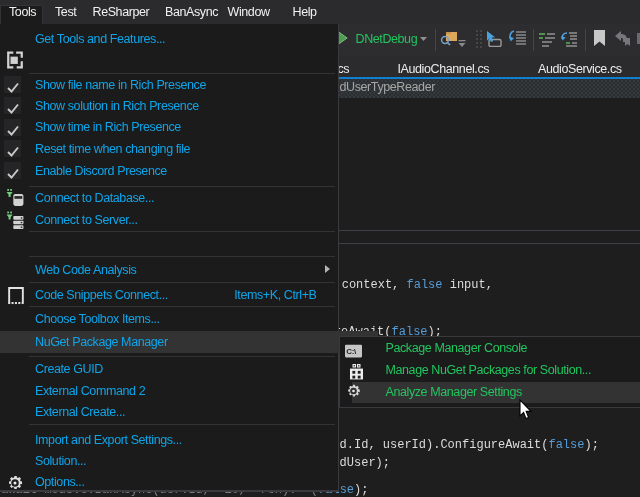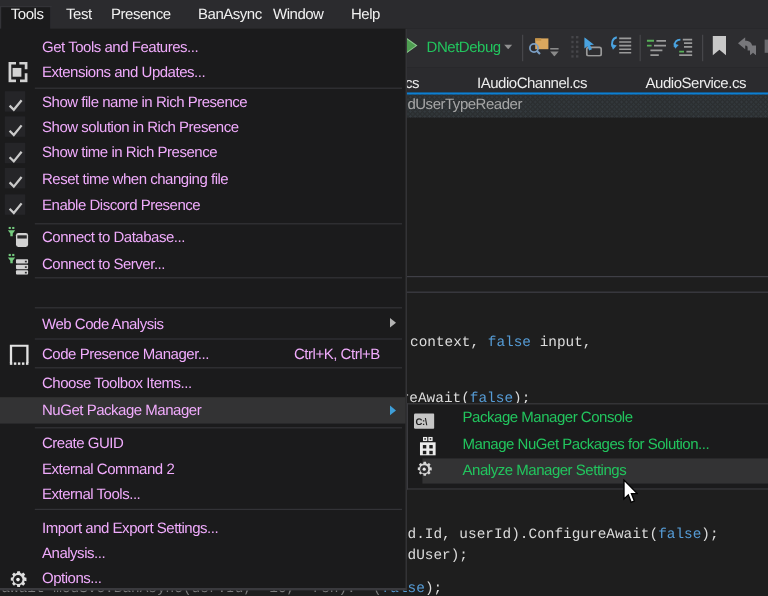--- a/index.html
+++ b/index.html
@@ -18,24 +18,24 @@
   #crumb{left:0;top:79.3px;width:640px;height:19px;background:#2b2e30;z-index:1;background-image:radial-gradient(circle,#343a3e 0.9px,rgba(0,0,0,0) 1.1px),radial-gradient(circle,#31373a 0.9px,rgba(0,0,0,0) 1.1px);background-size:4px 4px;background-position:0 0,2px 2px;}
   
   .code{position:absolute;font-family:"Liberation Mono",monospace;font-size:12px;
         line-height:19px;color:#dcdcdc;white-space:pre;z-index:1;}
   .kw{color:#569cd6;}
   .splitline{position:absolute;left:0;width:640px;height:1px;background:#3f3f46;z-index:1;}
   
   #menu{left:0;top:24px;width:338px;height:465.5px;background:#1b1b1c;
         border-right:1.5px solid #3a3a3e;border-bottom:2px solid #3a3a3e;z-index:5;}
   .row{position:absolute;left:0;width:338px;height:22px;line-height:22px;
-       font-size:12.5px;letter-spacing:-0.4px;color:#f0abfc;}
+       font-size:12.5px;letter-spacing:-0.4px;color:#0ea5e9;}
   .row .t{position:absolute;left:35px;top:0;white-space:nowrap;}
   .row .sc{position:absolute;right:21.5px;top:0;}
-  .hl{background:#333334;}
+  .hl{background:#333334;padding-left:40px;}
   .sep{position:absolute;left:28.5px;right:3px;height:1px;background:#333337;}
   .arrow{position:absolute;right:8.5px;top:6.7px;width:0;height:0;
          border-left:5.5px solid #b4b4b4;border-top:4.4px solid transparent;border-bottom:4.4px solid transparent;}
   .arrowblue{border-left-color:#3e9ed8;}
   .micon{position:absolute;left:4px;top:2px;width:18px;height:18px;}
   
   #submenu{left:338.5px;top:336px;width:301.5px;height:71.5px;background:#1b1b1c;
            border:1px solid #3a3a3e;border-right:none;box-sizing:border-box;z-index:6;}
   .srow{position:absolute;left:0;width:100%;height:22px;line-height:20.6px;font-size:12.5px;letter-spacing:-0.4px;color:#22c55e;margin-left:12px;}
   .srow .t{position:absolute;left:34px;top:0;white-space:nowrap;}
@@ -50,21 +50,21 @@
   <span class="tabtxt" style="left:337.5px">cs</span>
   <span class="tabtxt" style="left:397.5px">IAudioChannel.cs</span>
   <span class="tabtxt" style="left:538px">AudioService.cs</span>
 </div>
 <div class="abs" id="blueline"></div>
 <div class="abs" id="crumb">
   <span style="position:absolute;left:339.5px;top:-2px;height:19px;line-height:20px;font-size:12.5px;letter-spacing:-0.4px;color:#a6a6a6;">dUserTypeReader</span>
 </div>
 <div class="abs" id="menubar">
   <span class="mitem" style="left:55px">Test</span>
-  <span class="mitem" style="left:92.5px">Presence</span>
+  <span class="mitem" style="left:92.5px">ReSharper</span>
   <span class="mitem" style="left:165px">BanAsync</span>
   <span class="mitem" style="left:227.5px">Window</span>
   <span class="mitem" style="left:292.5px">Help</span>
   <div id="toolsbox"></div>
   <span class="mitem" style="left:9px;z-index:3">Tools</span>
 </div>
 
 <div id="tbicons">
 
   <svg class="abs" style="left:336px;top:29.5px;z-index:1" width="13" height="16" viewBox="0 0 14 19" preserveAspectRatio="none">
@@ -167,23 +167,20 @@
 <div class="code" style="left:341.7px;top:275.5px">context, <span class="kw">false</span> input,</div>
 <div class="code" style="left:283.5px;top:323.2px">ConfigureAwait(<span class="kw">false</span>);</div>
 <div class="code" style="left:310.8px;top:436px">guild.Id, userId).ConfigureAwait(<span class="kw">false</span>);</div>
 <div class="code" style="left:310.8px;top:454.3px">banndUser);</div>
 <div class="code" style="left:1.2px;top:481px"><span style="color:#7c7c7c">await modSvc.BanAsync(usr.Id,  10,  rsn).  (</span><span class="kw">fal</span><span class="kw">se</span>);</div>
 
 <div class="abs" id="menu">
   <div class="row" style="top:4px">
       <span class="t">Get Tools and Features...</span>
     </div>
-  <div class="row" style="top:25px">
-      <span class="t">Extensions and Updates...</span>
-    </div>
   <div class="sep" style="top:48.8px"></div>
   <div class="row" style="top:49.5px">
       <span class="t">Show file name in Rich Presence</span>
     </div>
   <div class="row" style="top:70.8px">
       <span class="t">Show solution in Rich Presence</span>
     </div>
   <div class="row" style="top:92.4px">
       <span class="t">Show time in Rich Presence</span>
     </div>
@@ -201,47 +198,47 @@
       <span class="t">Connect to Database...</span>
     </div>
   <div class="sep" style="top:207.2px"></div>
   <div class="sep" style="top:232px"></div>
   <div class="row" style="top:234.5px">
       <span class="t">Web Code Analysis</span>
       <span class="arrow"></span>
     </div>
   <div class="sep" style="top:257.8px"></div>
   <div class="row" style="top:260px">
-      <span class="t">Code Presence Manager...</span>
-      <span class="sc">Ctrl+K, Ctrl+B</span>
+      <span class="t">Code Snippets Connect...</span>
+      <span class="sc">Items+K, Ctrl+B</span>
     </div>
   <div class="sep" style="top:282.3px"></div>
   <div class="row" style="top:284.3px">
       <span class="t">Choose Toolbox Items...</span>
     </div>
   <div class="row hl" style="top:307.2px;height:22.2px">
       <span class="t">NuGet Package Manager</span>
       <span class="arrow arrowblue"></span>
     </div>
   <div class="sep" style="top:331.8px"></div>
   <div class="row" style="top:334px">
       <span class="t">Create GUID</span>
     </div>
   <div class="row" style="top:355.6px">
       <span class="t">External Command 2</span>
     </div>
   <div class="row" style="top:376.9px">
-      <span class="t">External Tools...</span>
+      <span class="t">External Create...</span>
     </div>
   <div class="sep" style="top:399.8px"></div>
   <div class="row" style="top:404.5px">
       <span class="t">Import and Export Settings...</span>
     </div>
   <div class="row" style="top:426px">
-      <span class="t">Analysis...</span>
+      <span class="t">Solution...</span>
     </div>
   <div class="row" style="top:446.5px">
       <span class="t">Options...</span>
     </div>
   <div id="menuicons">
     <div style="position:absolute;left:3.5px;top:51.7px;width:17.5px;height:17.2px;background:#252528"></div>
     <div style="position:absolute;left:3.5px;top:73.0px;width:17.5px;height:17.2px;background:#252528"></div>
     <div style="position:absolute;left:3.5px;top:94.60000000000001px;width:17.5px;height:17.2px;background:#252528"></div>
     <div style="position:absolute;left:3.5px;top:116.2px;width:17.5px;height:17.2px;background:#252528"></div>
     <div style="position:absolute;left:3.5px;top:137.7px;width:17.5px;height:17.2px;background:#252528"></div>

